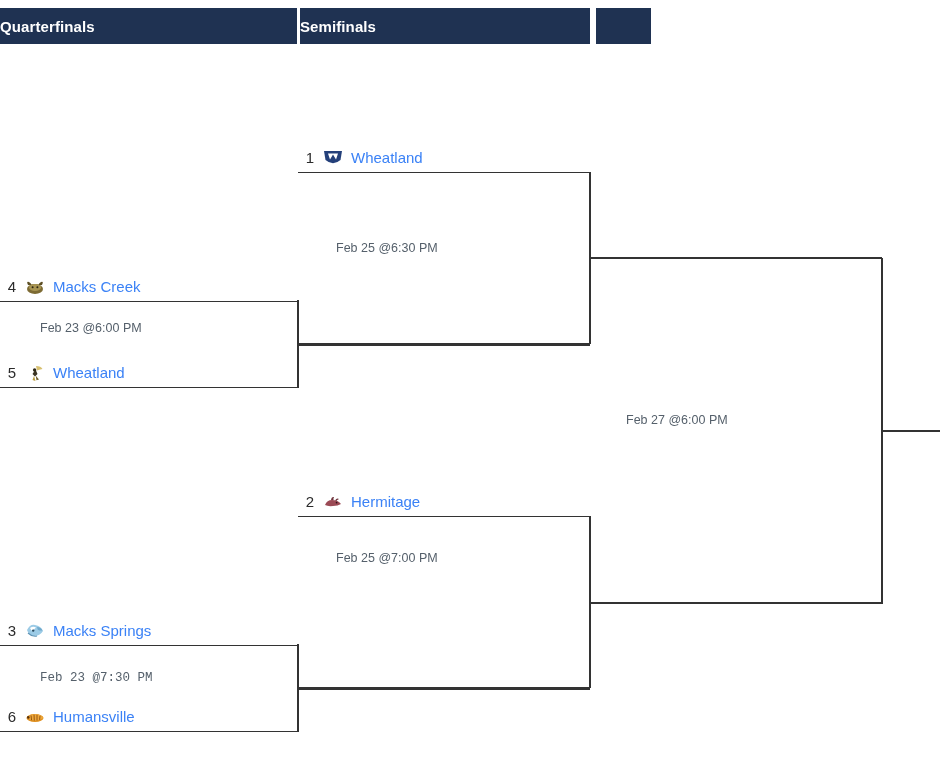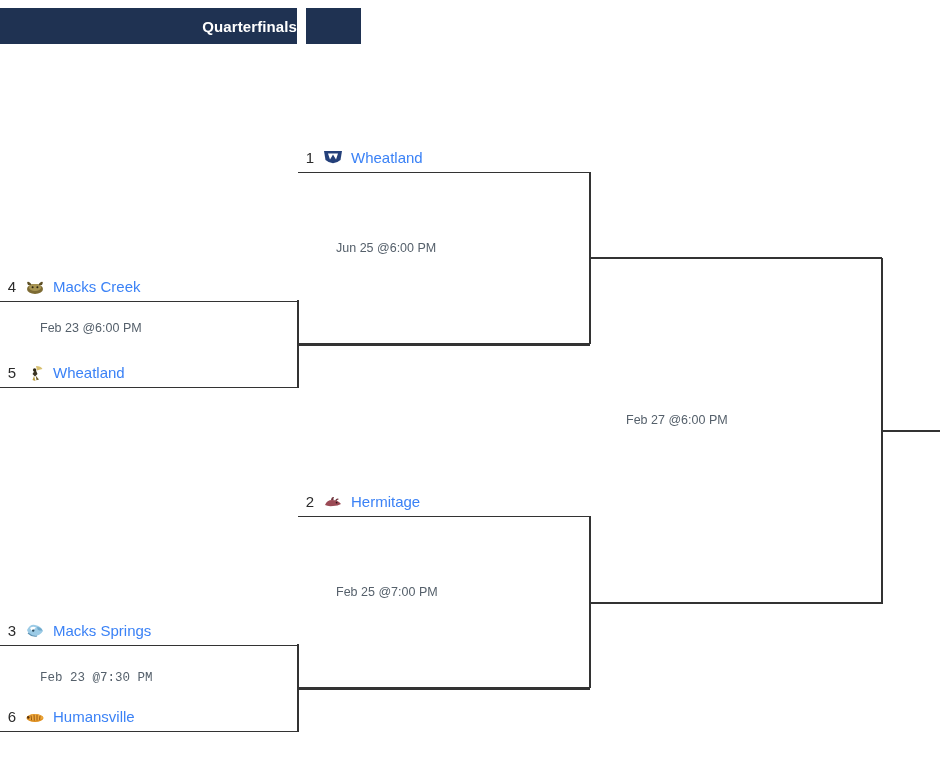--- a/index.html
+++ b/index.html
@@ -26,21 +26,21 @@
     display: flex;
     background: transparent;
   }
   .round-cell {
     background: #1f3252;
     color: #ffffff;
     font-weight: bold;
     font-size: 15px;
     display: flex;
     align-items: center;
-    justify-content: flex-end;
+    justify-content: flex-start;
     height: 36px;
     box-sizing: border-box;
     letter-spacing: 0.1px;
   }
   .round-gap {
     width: 3px;
     height: 36px;
     background: #ffffff;
     flex: 0 0 3px;
   }
@@ -110,39 +110,42 @@
   }
 </style>
 </head>
 <body>
 
 <div id="round-header">
   <div class="round-cell" id="round-cell-0">
     <span>Quarterfinals</span>
   </div>
   <div class="round-gap"></div>
+  <div class="round-cell" id="round-cell-1">
+    <span>Semifinals</span>
+  </div>
   <div class="round-gap"></div>
   <div class="round-gap"></div>
   <div class="round-cell" id="round-cell-3">
     <span></span>
   </div>
 </div>
 
 <div id="bracket">
 
   <div class="slot" style="left:298px; top:143px; width:292px;">
     <span class="seed">1</span>
     <svg class="logo" viewBox="0 0 22 20" aria-hidden="true">
       <path d="M2 3 L20 3 L18.5 12 Q11 18.5 3.5 12 Z" fill="#24407a"></path>
       <path d="M6 5.5 L8 11.5 L11 6.5 L14 11.5 L16 5.5 Z" fill="#ffffff"></path>
     </svg>
     <span class="team-name">Wheatland</span>
   </div>
 
-  <div class="game-date" style="left:336px; top:241px;">Jun 25 @6:00 PM</div>
+  <div class="game-date" style="left:336px; top:241px;">Feb 25 @6:30 PM</div>
 
   <div class="vline" style="left:589px; top:172px; height:172px;"></div>
   <div class="hline" style="left:589px; top:257px; width:293px;"></div>
 
   <div class="slot" style="left:298px; top:314px; width:292px;">
     <span class="seed"></span>
     <span class="team-name"></span>
   </div>
 
   <div class="slot" style="left:0px; top:272px; width:298px;">
@@ -179,21 +182,21 @@
     <span class="seed">2</span>
     <svg class="logo" viewBox="0 0 22 20" aria-hidden="true">
       <path d="M3 13 Q5 8 10 8 Q16 8 19 12 Q16 14 11 14 Q6 14.6 3 13 Z" fill="#9b4a55"></path>
       <path d="M9 8 Q9.5 4.5 12 5 Q11 6.8 11.6 8 Z" fill="#6f333c"></path>
       <path d="M13 8.4 Q15 5.4 17 7 Q15 8 14.4 9 Z" fill="#6f333c"></path>
       <circle cx="14.6" cy="10.6" r="0.9" fill="#2f1419"></circle>
     </svg>
     <span class="team-name">Hermitage</span>
   </div>
 
-  <div class="game-date" style="left:336px; top:585px;">Feb 25 @7:00 PM</div>
+  <div class="game-date" style="left:336px; top:551px;">Feb 25 @7:00 PM</div>
 
   <div class="slot" style="left:298px; top:658px; width:292px;">
     <span class="seed"></span>
     <span class="team-name"></span>
   </div>
 
   <div class="vline" style="left:589px; top:516px; height:172px;"></div>
   <div class="hline" style="left:589px; top:602px; width:293px;"></div>
 
   <div class="slot" style="left:0px; top:616px; width:298px;">

